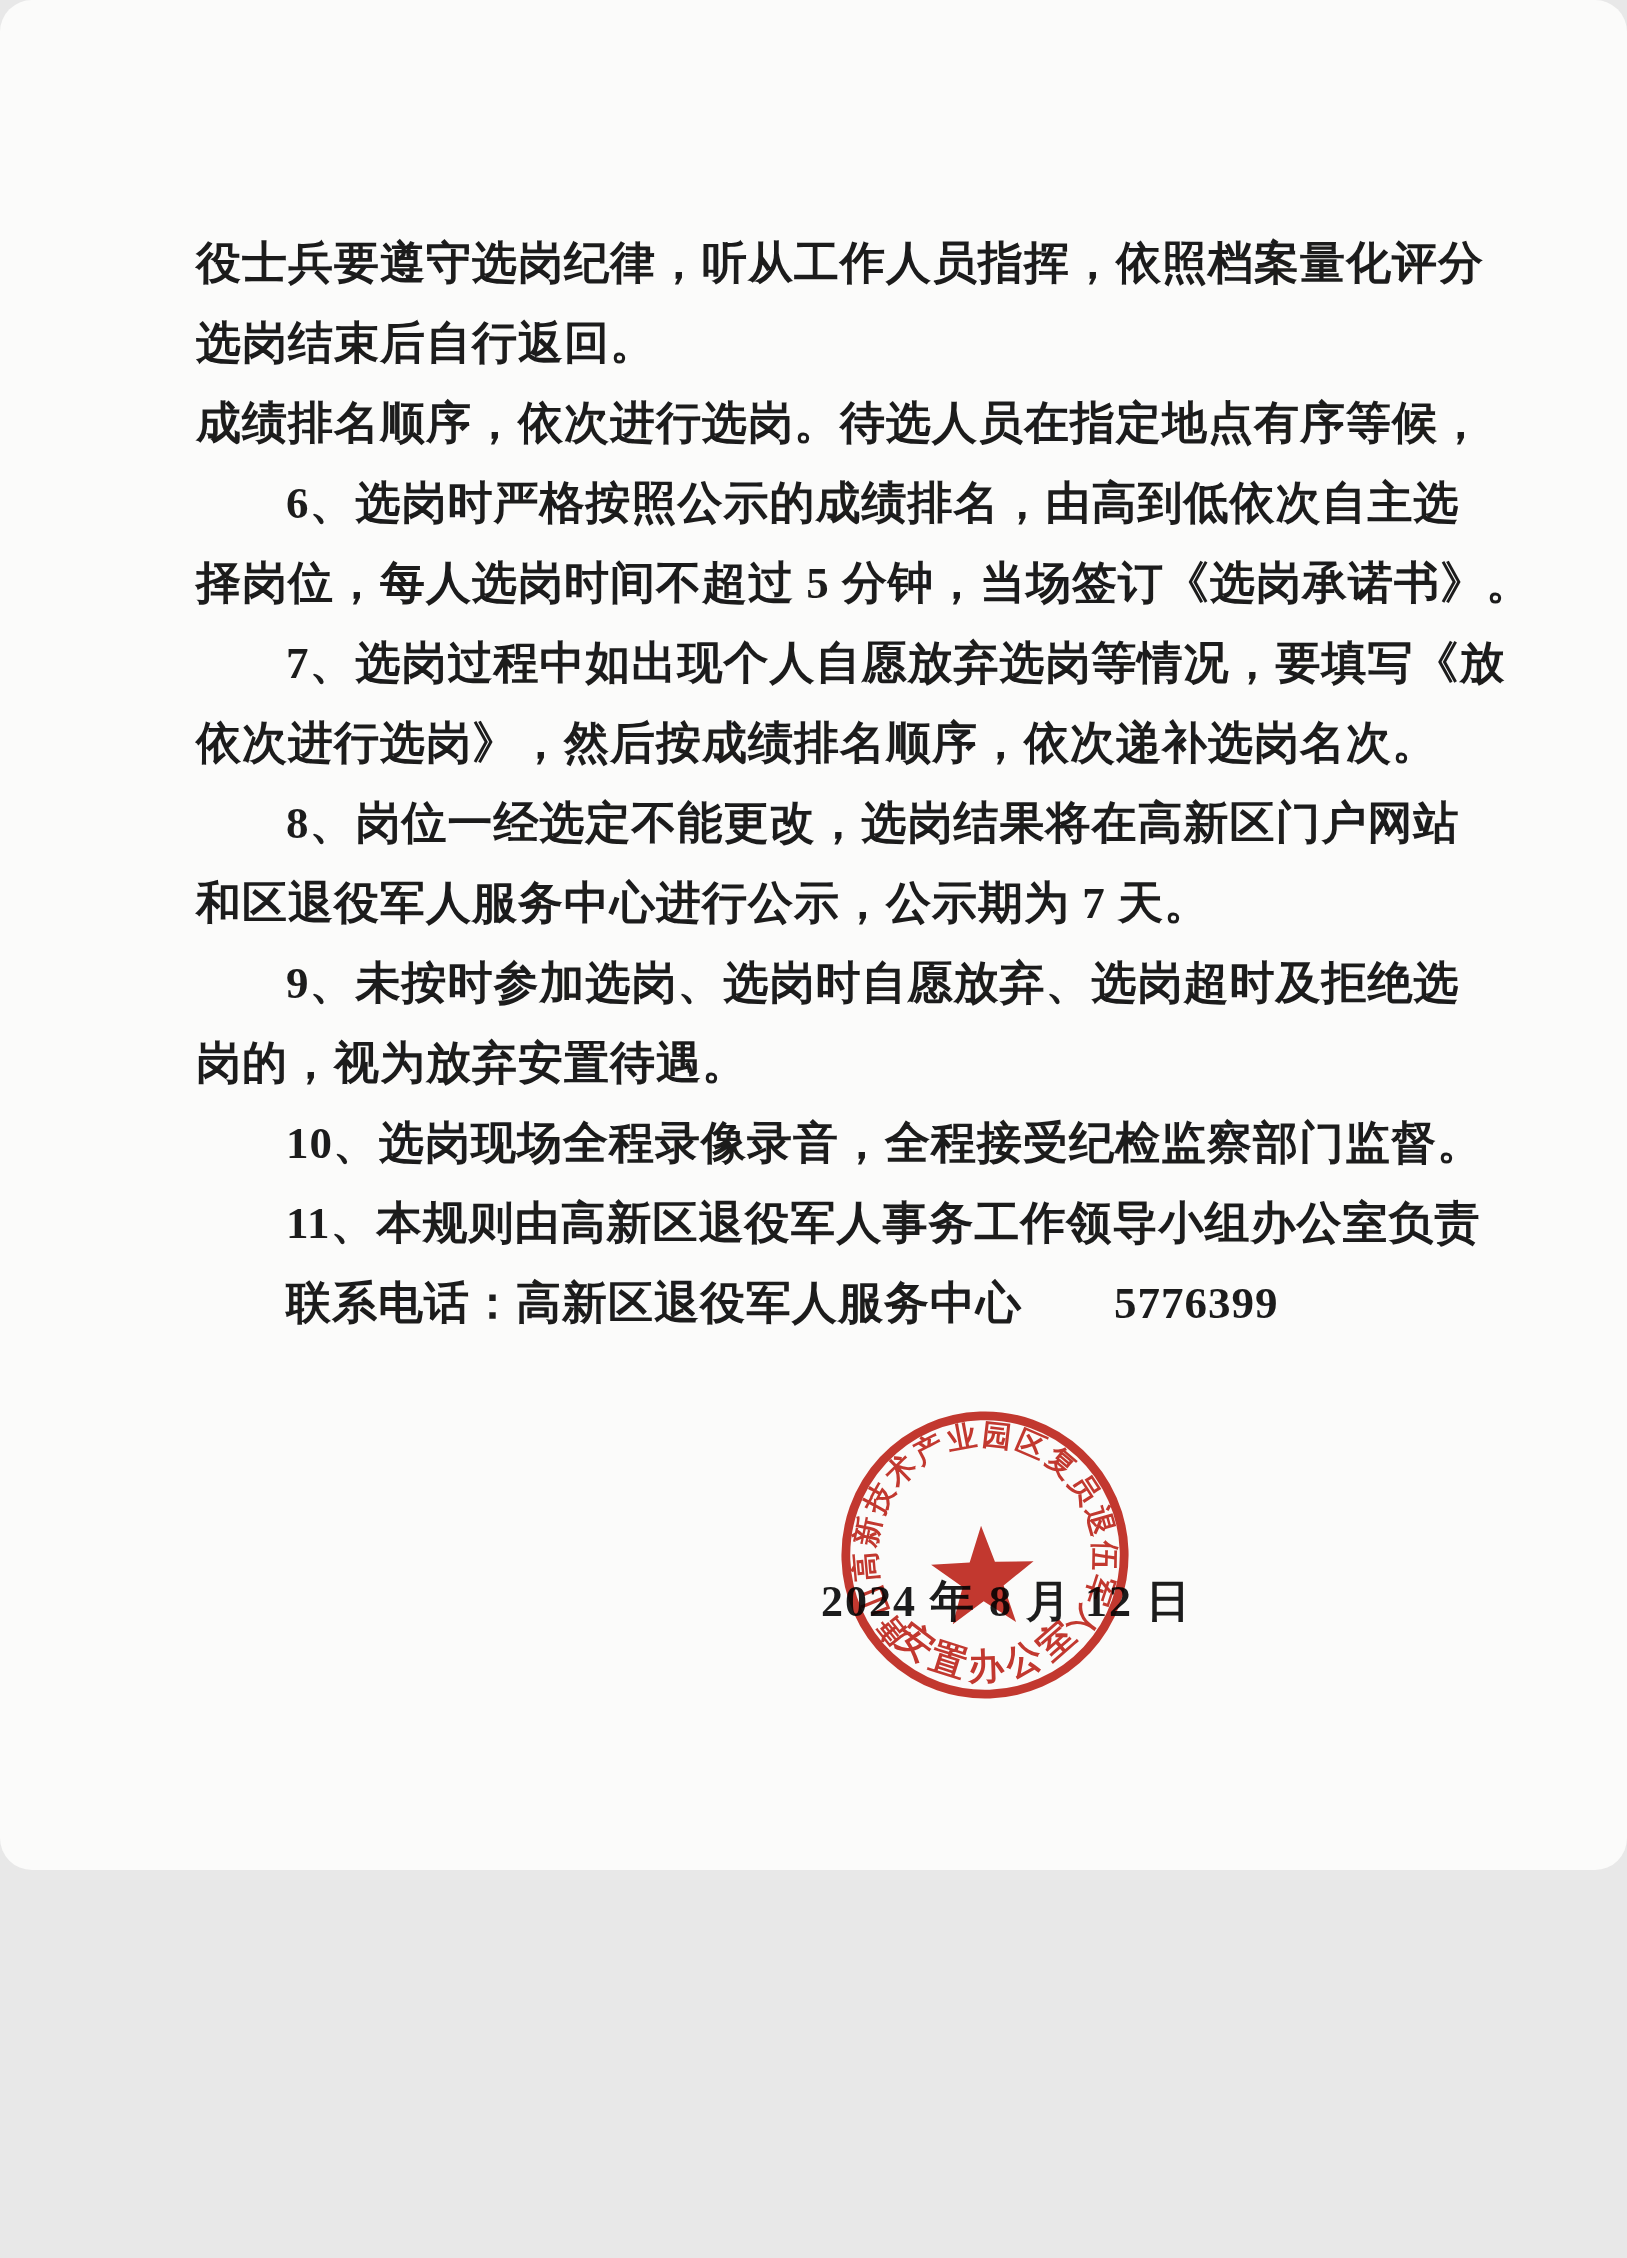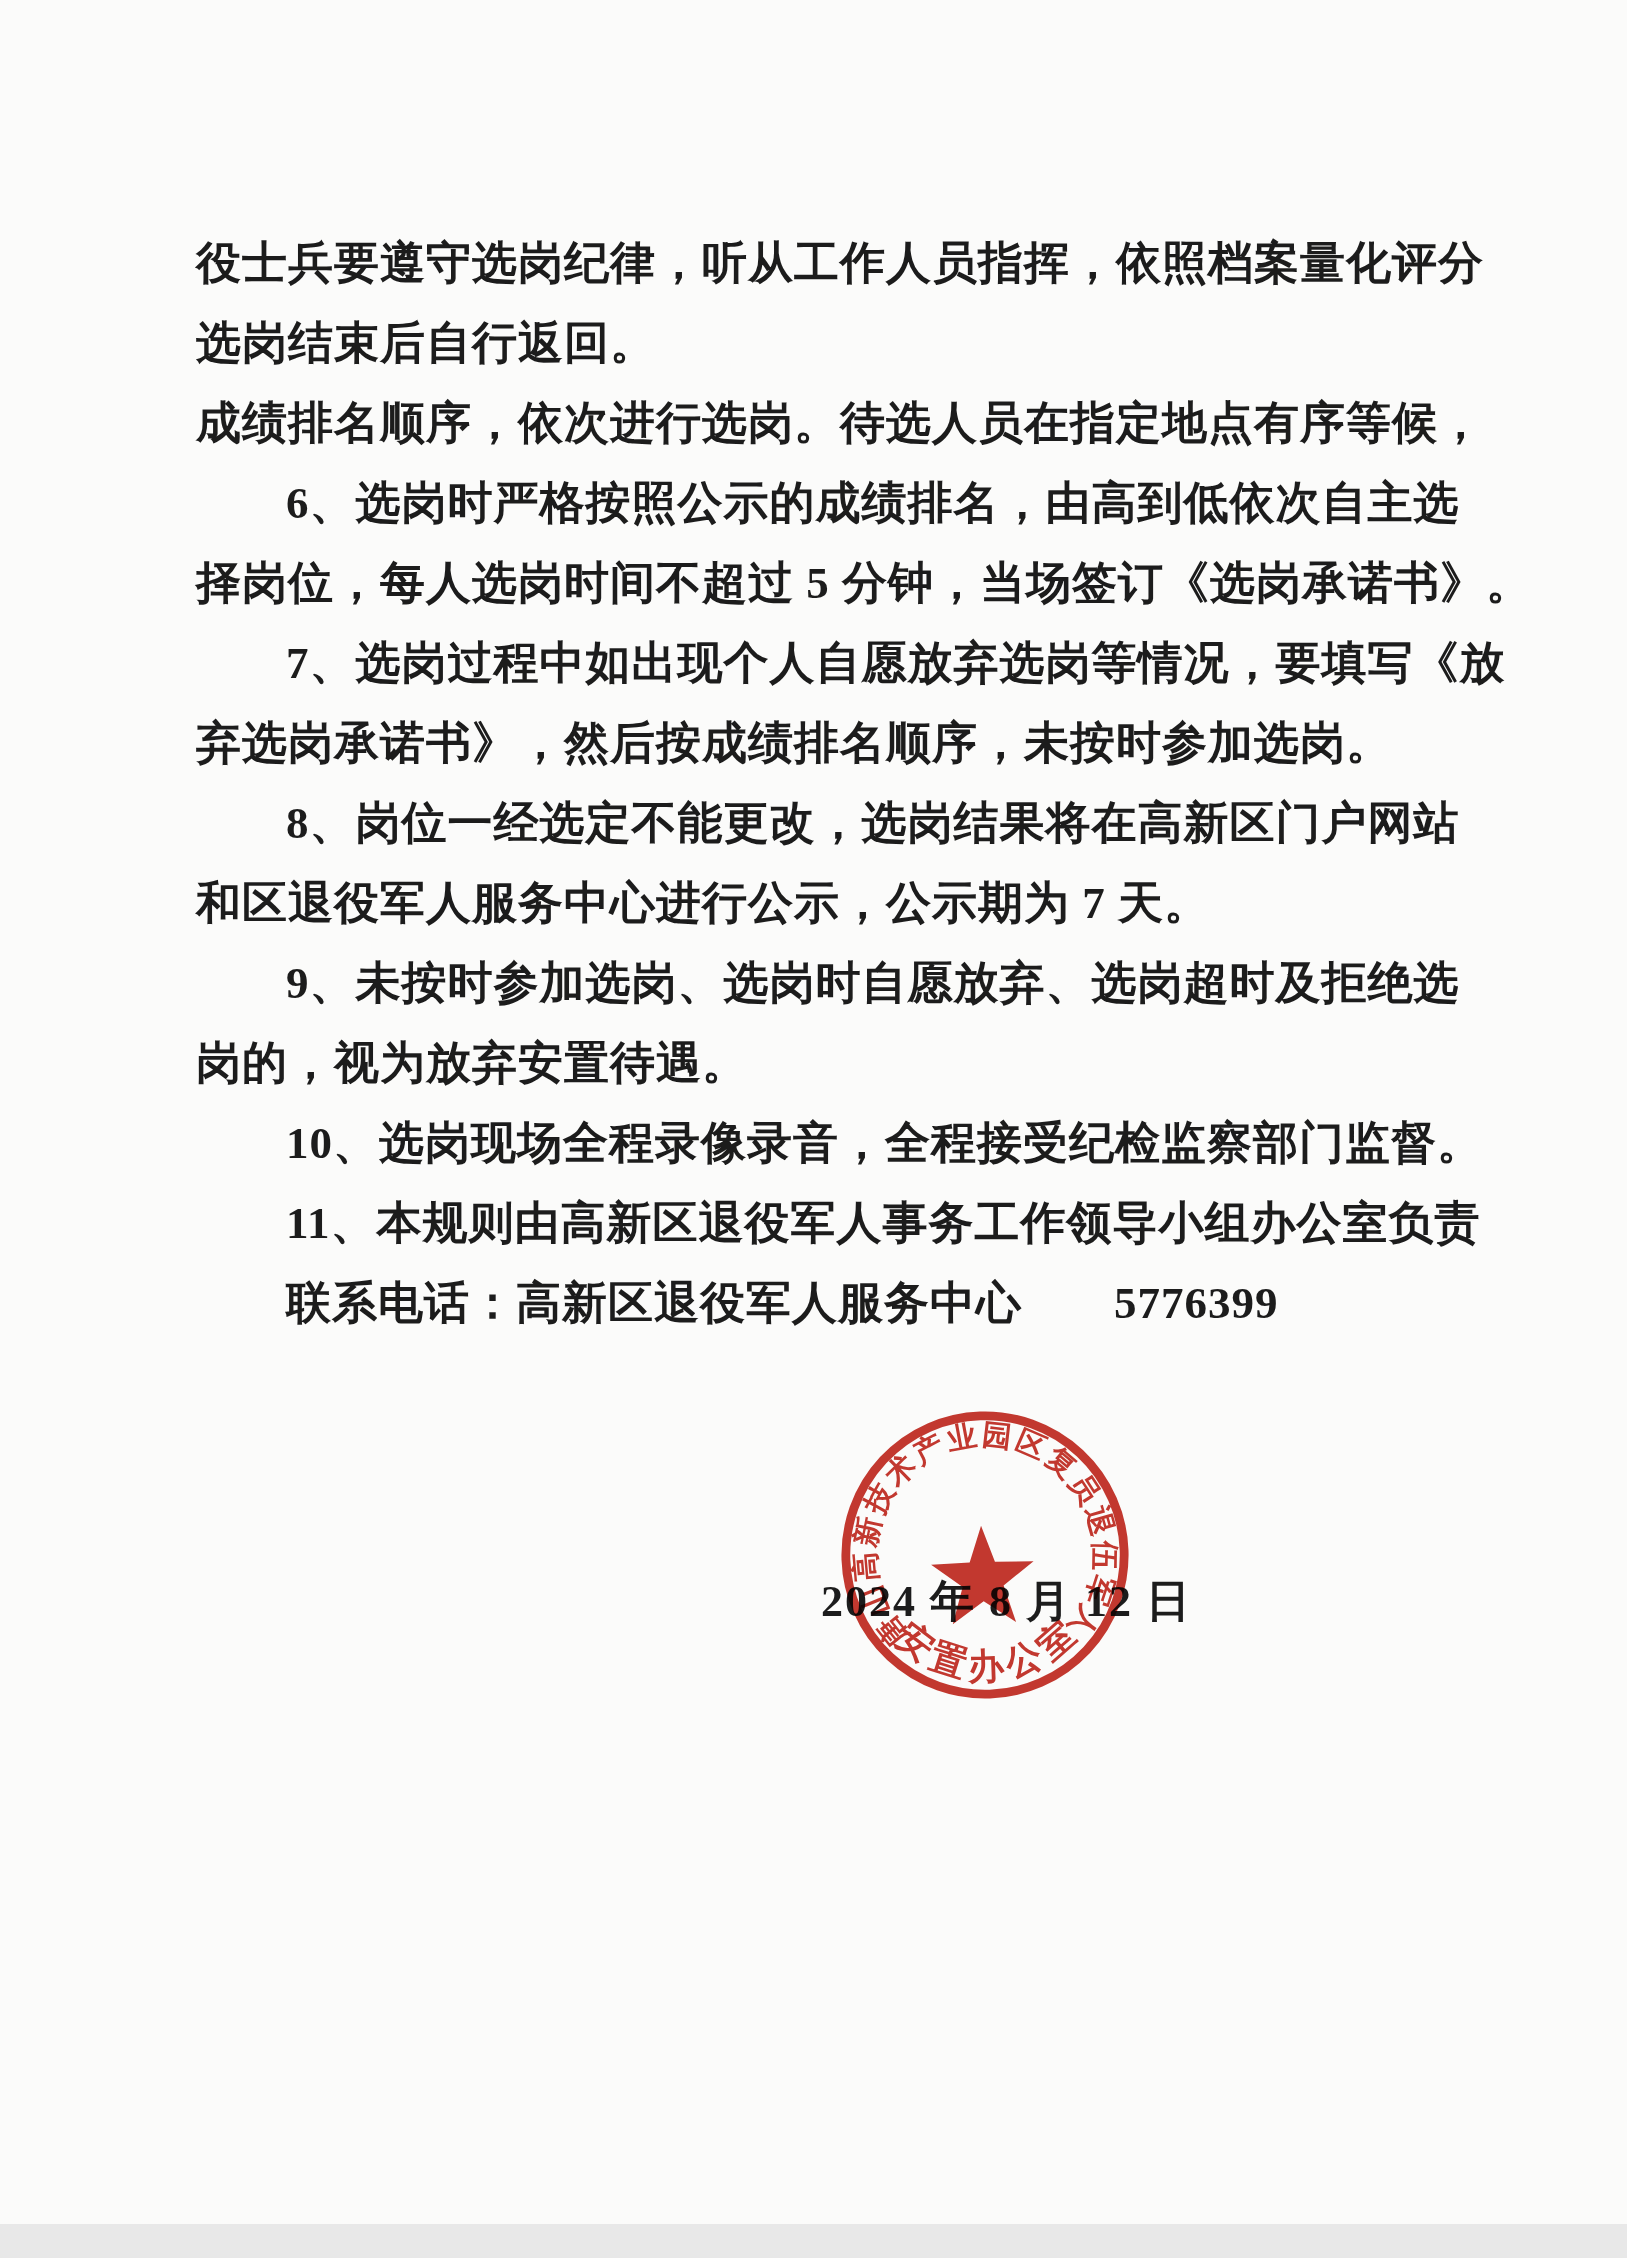--- a/index.html
+++ b/index.html
@@ -1,23 +1,24 @@
 <!DOCTYPE html>
 <html lang="zh" style="--seal-color: #c0281e; --ink-color: #1c1c1c;"><head>
 <meta charset="utf-8">
 <style>
   html,body{margin:0;padding:0;background:#e8e8e8;}
   .page{
     position:relative;
-    width:1627px;height:2224px;
+    width:1627px;height:1870px;
     margin:0 auto;
     background:#fbfbfa;
     overflow:hidden;
     font-family:"Liberation Serif","DejaVu Serif",serif;
     color:var(--ink-color,#1c1c1c);
+    border-radius:32px;
   }
   .doc-body{
     position:absolute;
     left:196px;top:223px;
     width:1304px;
   }
   .line{
     font-size:45px;
     line-height:80px;
     font-weight:600;
@@ -64,21 +65,21 @@
 
 <div class="page">
 
   <div class="doc-body">
       <div class="line">役士兵要遵守选岗纪律，听从工作人员指挥，依照档案量化评分</div>
       <div class="line">选岗结束后自行返回。</div>
       <div class="line">成绩排名顺序，依次进行选岗。待选人员在指定地点有序等候，</div>
       <div class="line indent">6、选岗时严格按照公示的成绩排名，由高到低依次自主选</div>
       <div class="line">择岗位，每人选岗时间不超过 5 分钟，当场签订《选岗承诺书》。</div>
       <div class="line indent">7、选岗过程中如出现个人自愿放弃选岗等情况，要填写《放</div>
-      <div class="line">弃选岗承诺书》，然后按成绩排名顺序，未按时参加选岗。</div>
+      <div class="line">依次进行选岗》，然后按成绩排名顺序，依次递补选岗名次。</div>
       <div class="line indent">8、岗位一经选定不能更改，选岗结果将在高新区门户网站</div>
       <div class="line">和区退役军人服务中心进行公示，公示期为 7 天。</div>
       <div class="line indent">9、未按时参加选岗、选岗时自愿放弃、选岗超时及拒绝选</div>
       <div class="line">岗的，视为放弃安置待遇。</div>
       <div class="line indent">10、选岗现场全程录像录音，全程接受纪检监察部门监督。</div>
       <div class="line indent">11、本规则由高新区退役军人事务工作领导小组办公室负责</div>
       <div class="line indent">联系电话：高新区退役军人服务中心　　5776399</div>
     </div>
 
 

